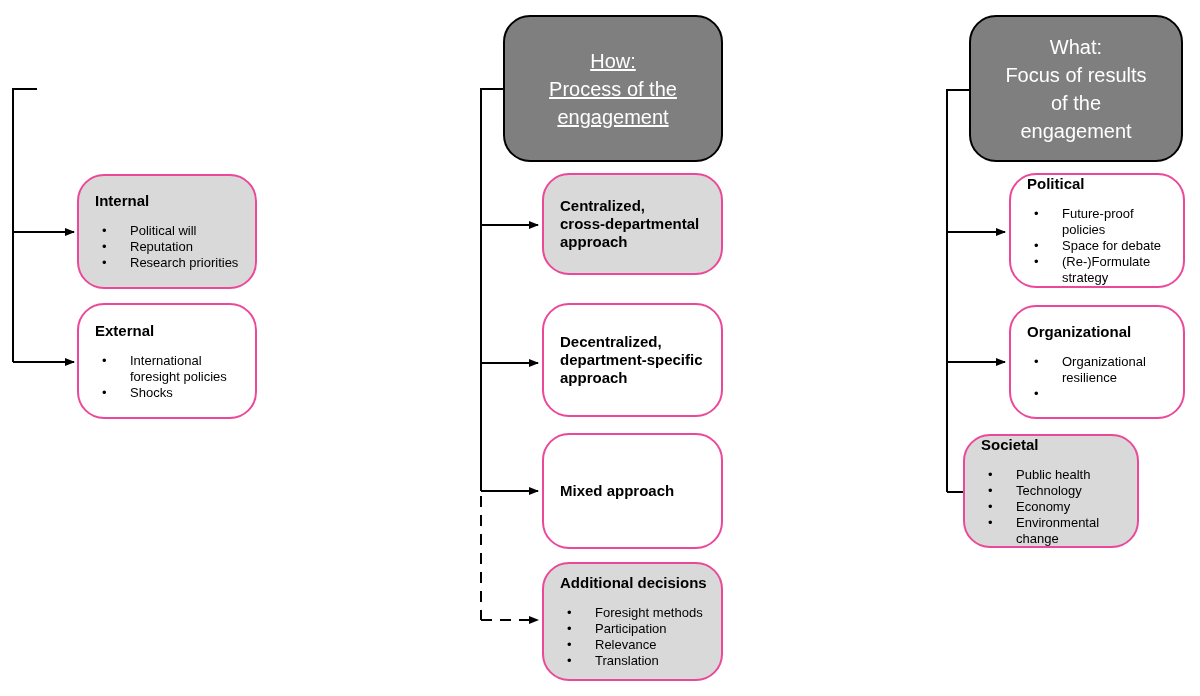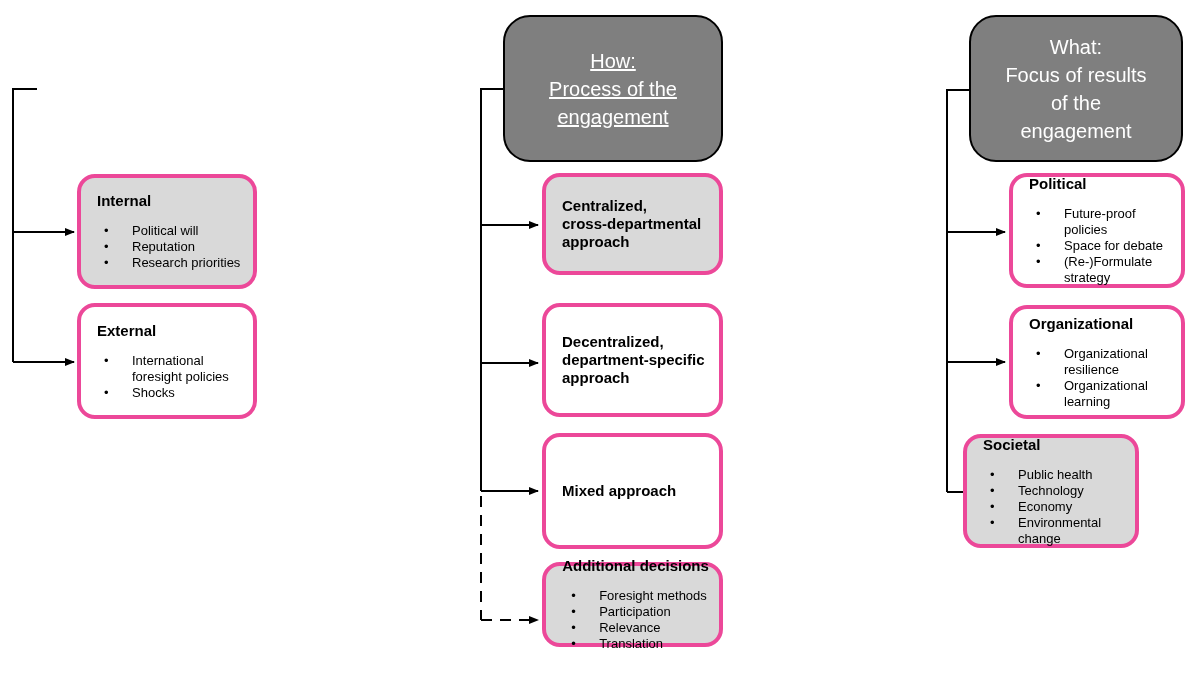--- a/index.html
+++ b/index.html
@@ -17,38 +17,38 @@
     background:#7f7f7f; border:2px solid #000; border-radius:27px;
     color:#ffffff; display:flex; align-items:center; justify-content:center;
     text-align:center; font-size:20px; line-height:28px; white-space:pre-line;
   }
   #hdr-why  { left:37px;  top:15px; width:218px; height:147px; }
   #hdr-how  { left:503px; top:15px; width:220px; height:147px;text-decoration:underline; }
   #hdr-what { left:969px; top:15px; width:214px; height:147px; }
 
   .node {
     position:absolute; box-sizing:border-box;
-    border:4px solid #ec4899; border-radius:18px; background:#ffffff;
+    border:2px solid #ec4899; border-radius:27px; background:#ffffff;
     display:flex; flex-direction:column; justify-content:center;
     padding:6px 10px 6px 16px;
     gap:11px;
   }
   .node.shaded { background:#d9d9d9; }
   .node-title { font-weight:bold; font-size:15px; line-height:18px; white-space:pre-line; }
   .bullets { margin-top:2px; }
   .bullet { display:flex; font-size:13px; line-height:16px; }
   .dot { flex:none; width:35px; box-sizing:border-box; padding-left:7px; }
   .bullet-text { flex:1; }
 
   #box-internal       { left:77px;   top:174px; width:180px; height:115px; }
   #box-external       { left:77px;   top:303px; width:180px; height:116px; }
   #box-centralized    { left:542px;  top:173px; width:181px; height:102px; }
   #box-decentralized  { left:542px;  top:303px; width:181px; height:114px; }
   #box-mixed          { left:542px;  top:433px; width:181px; height:116px; }
-  #box-additional     { left:542px;  top:562px; width:181px; height:85px;align-items:center; }
+  #box-additional     { left:542px;  top:562px; width:181px; height:119px; }
   #box-political      { left:1009px; top:173px; width:176px; height:115px; }
   #box-organizational { left:1009px; top:305px; width:176px; height:114px; }
   #box-societal       { left:963px; top:434px; width:176px; height:114px; }
 </style>
 </head>
 <body>
 
 <div id="canvas">
 
   <svg class="connectors" width="1200" height="696">
@@ -173,21 +173,20 @@
 
   <div class="node" id="box-organizational">
     <div class="node-title">Organizational</div>
     <div class="bullets">
       <div class="bullet">
           <span class="dot">•</span>
           <span class="bullet-text">Organizational resilience</span>
         </div>
       <div class="bullet">
           <span class="dot">•</span>
-          <span class="bullet-text">Organizational learning</span>
         </div>
     </div>
   </div>
 
   <div class="node shaded" id="box-societal">
     <div class="node-title">Societal</div>
     <div class="bullets">
       <div class="bullet">
           <span class="dot">•</span>
           <span class="bullet-text">Public health</span>

